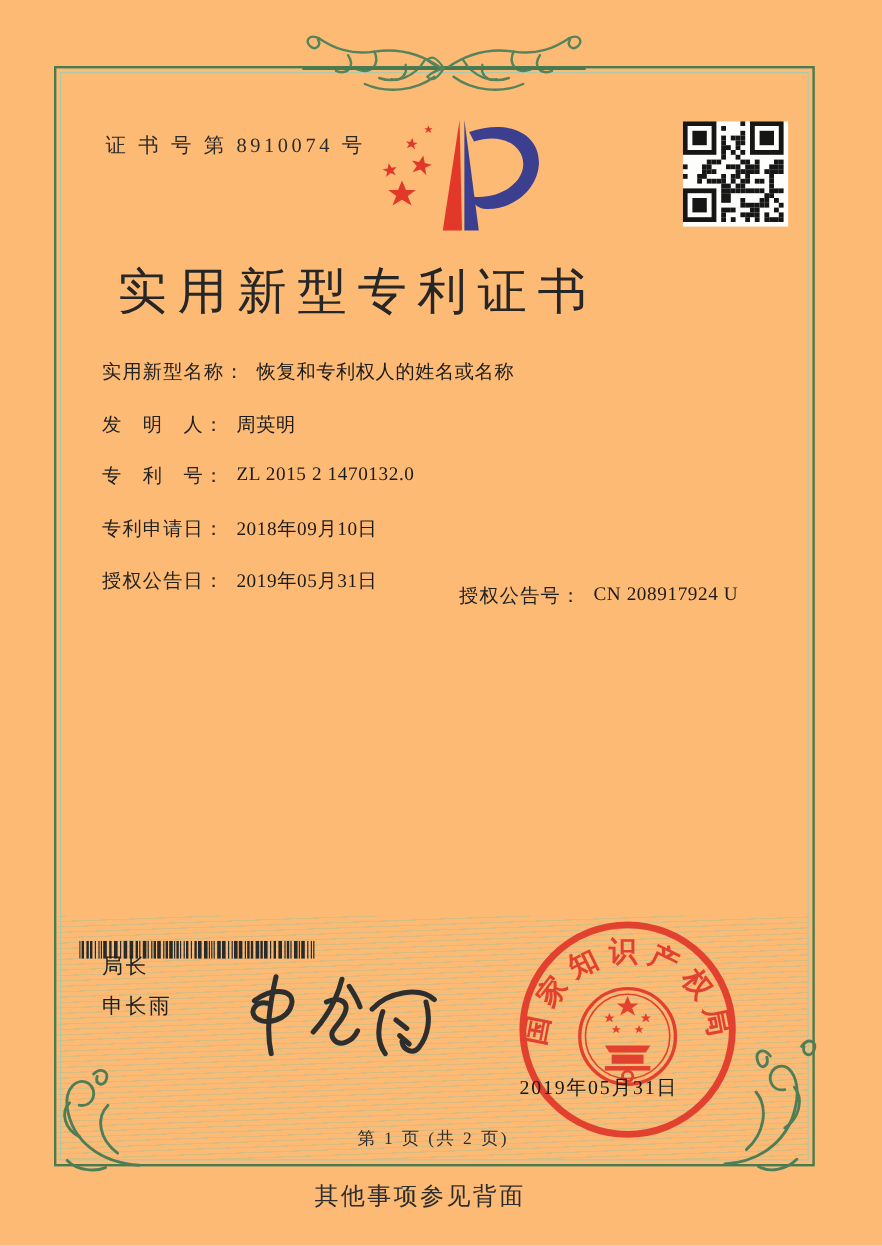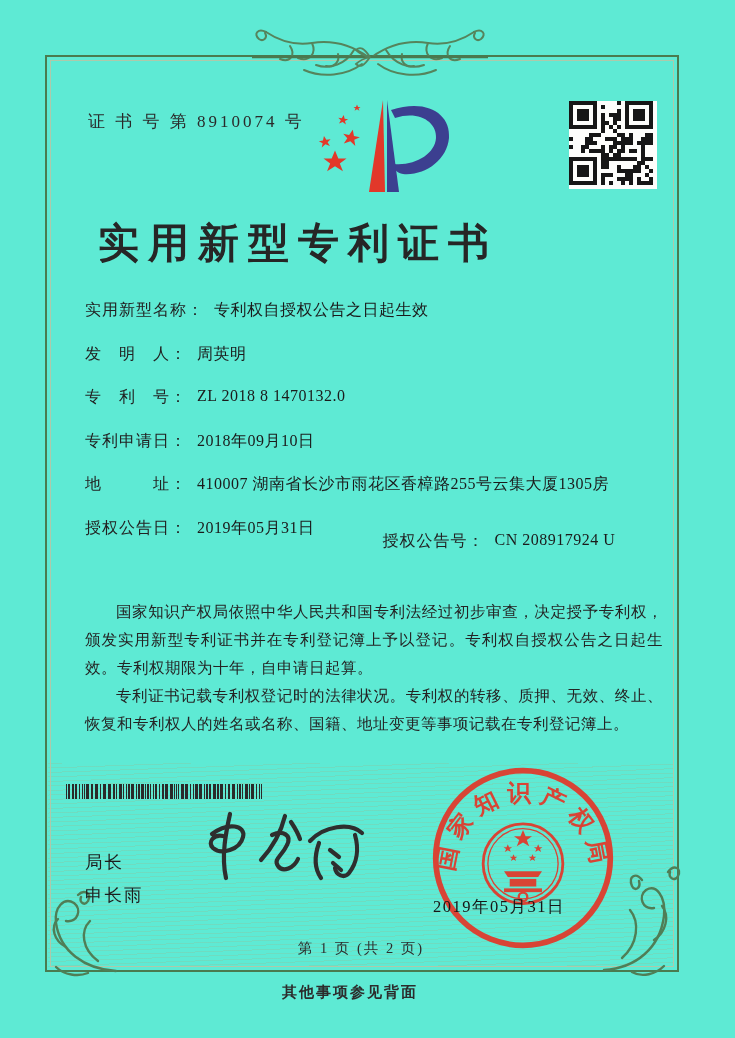--- a/index.html
+++ b/index.html
@@ -6,21 +6,21 @@
   body{
     width:735px;height:1038px;
     background:#efeadb;
     font-family:"Liberation Serif","DejaVu Serif",serif;
     color:#1e1e1e;
     position:relative;
     overflow:hidden;
   }
   .page{
     position:absolute;inset:0;
-    background:#5eead4;
+    background:#fdba74;
   }
   
   .frame-outer{
     position:absolute;left:45px;top:55px;width:630px;height:913px;
     border:2px solid #4a7b50;
   }
   .frame-inner{
     position:absolute;left:3px;top:3px;right:3px;bottom:3px;
     border:1px solid #aec9aa;
   }
@@ -35,53 +35,53 @@
   .ornament{position:absolute;pointer-events:none;}
   
   .cert-no{
     position:absolute;left:88px;top:110px;
     font-size:17px;letter-spacing:3px;color:#2a2a2a;
   }
   .logo{position:absolute;left:299px;top:96px;width:172px;height:102px;}
   .qr{position:absolute;left:569px;top:101px;width:88px;height:88px;}
   .title{
     position:absolute;left:0;top:216px;width:596px;
-    text-align:center;font-size:41px;font-weight:bold;
+    text-align:center;font-size:41px;font-weight:normal;
     letter-spacing:9px;color:#262626;
   }
   
   .rows{position:absolute;left:85px;top:300px;width:575px;font-size:16px;}
   .row{height:43.5px;display:flex;align-items:flex-start;white-space:nowrap;}
   .row .lbl{color:#222;margin-right:10px;letter-spacing:1px;font-family:Liberation Serif, serif;}
   .row .val{color:#1b1b1b;letter-spacing:.5px;}
   .row .pair2{margin-left:68px;display:flex;margin-top:13px;}
   
   .body-text{
     position:absolute;left:85px;top:598px;width:578px;
     font-size:15.5px;line-height:28px;color:#242424;
     text-align:justify;letter-spacing:.5px;
   }
   .body-text p{margin:0;text-indent:2em;}
   
   .barcode{position:absolute;left:66px;top:784px;width:199px;height:15px;}
-  .chief{position:absolute;left:85px;top:850px;font-size:17.5px;letter-spacing:2px;color:#1d1d1d;}
+  .chief{position:absolute;left:85px;top:793px;font-size:17.5px;letter-spacing:2px;color:#1d1d1d;}
   .chief div{margin-bottom:9px;}
   .signature{position:absolute;left:192px;top:802px;width:190px;height:92px;}
   .seal{position:absolute;left:430px;top:765px;width:186px;height:186px;opacity:.93;}
   .seal-date{
     position:absolute;left:433px;top:896px;width:200px;
     font-size:16.5px;letter-spacing:1.5px;color:#161616;z-index:6;
   }
   .page-num{
     position:absolute;left:0;top:939px;width:722px;text-align:center;
     font-size:14.5px;letter-spacing:2px;color:#2c2c2c;font-family:Liberation Serif, serif;
   }
   .back-note{
     position:absolute;left:0;top:983px;width:700px;text-align:center;
-    font-size:15px;letter-spacing:2px;color:#2c2c2c;font-weight:bold;
+    font-size:20px;letter-spacing:2px;color:#2c2c2c;
   }
   svg{display:block;}
 </style>
 </head>
 <body>
 
 <div class="page">
 
   <div class="texture-band"></div>
 
@@ -292,52 +292,44 @@
         <rect x="76" y="80" width="4" height="4" fill="#161616"></rect>
         <rect x="80" y="80" width="4" height="4" fill="#161616"></rect>
       </svg>
     </div>
 
   <div class="title">实用新型专利证书</div>
 
   <div class="rows">
     <div class="row">
       <span class="lbl">实用新型名称：</span>
-      <span class="val">专利权自授权公告之日起生效</span>
+      <span class="val">恢复和专利权人的姓名或名称</span>
     </div>
     <div class="row">
       <span class="lbl">发　明　人：</span>
       <span class="val">周英明</span>
     </div>
     <div class="row">
       <span class="lbl">专　利　号：</span>
-      <span class="val">ZL 2018 8 1470132.0</span>
+      <span class="val">ZL 2015 2 1470132.0</span>
     </div>
     <div class="row">
       <span class="lbl">专利申请日：</span>
       <span class="val">2018年09月10日</span>
-    </div>
-    <div class="row">
-      <span class="lbl">地　　　址：</span>
-      <span class="val">410007 湖南省长沙市雨花区香樟路255号云集大厦1305房</span>
     </div>
     <div class="row">
       <span class="lbl">授权公告日：</span>
       <span class="val">2019年05月31日</span>
       <span class="pair2">
         <span class="lbl">授权公告号：</span>
         <span class="val">CN 208917924 U</span>
       </span>
     </div>
   </div>
 
-  <div class="body-text">
-    <p>国家知识产权局依照中华人民共和国专利法经过初步审查，决定授予专利权，颁发实用新型专利证书并在专利登记簿上予以登记。专利权自授权公告之日起生效。专利权期限为十年，自申请日起算。</p>
-    <p>专利证书记载专利权登记时的法律状况。专利权的转移、质押、无效、终止、恢复和专利权人的姓名或名称、国籍、地址变更等事项记载在专利登记簿上。</p>
-  </div>
 
   <div class="barcode">
       <svg width="199" height="15" viewBox="0 0 199 15">
         <rect x="0" y="0" width="1" height="15" fill="#2a2a2a"></rect>
         <rect x="2" y="0" width="2" height="15" fill="#2a2a2a"></rect>
         <rect x="6" y="0" width="2" height="15" fill="#2a2a2a"></rect>
         <rect x="9" y="0" width="2" height="15" fill="#2a2a2a"></rect>
         <rect x="13" y="0" width="1" height="15" fill="#2a2a2a"></rect>
         <rect x="16" y="0" width="1" height="15" fill="#2a2a2a"></rect>
         <rect x="18" y="0" width="1" height="15" fill="#2a2a2a"></rect>

